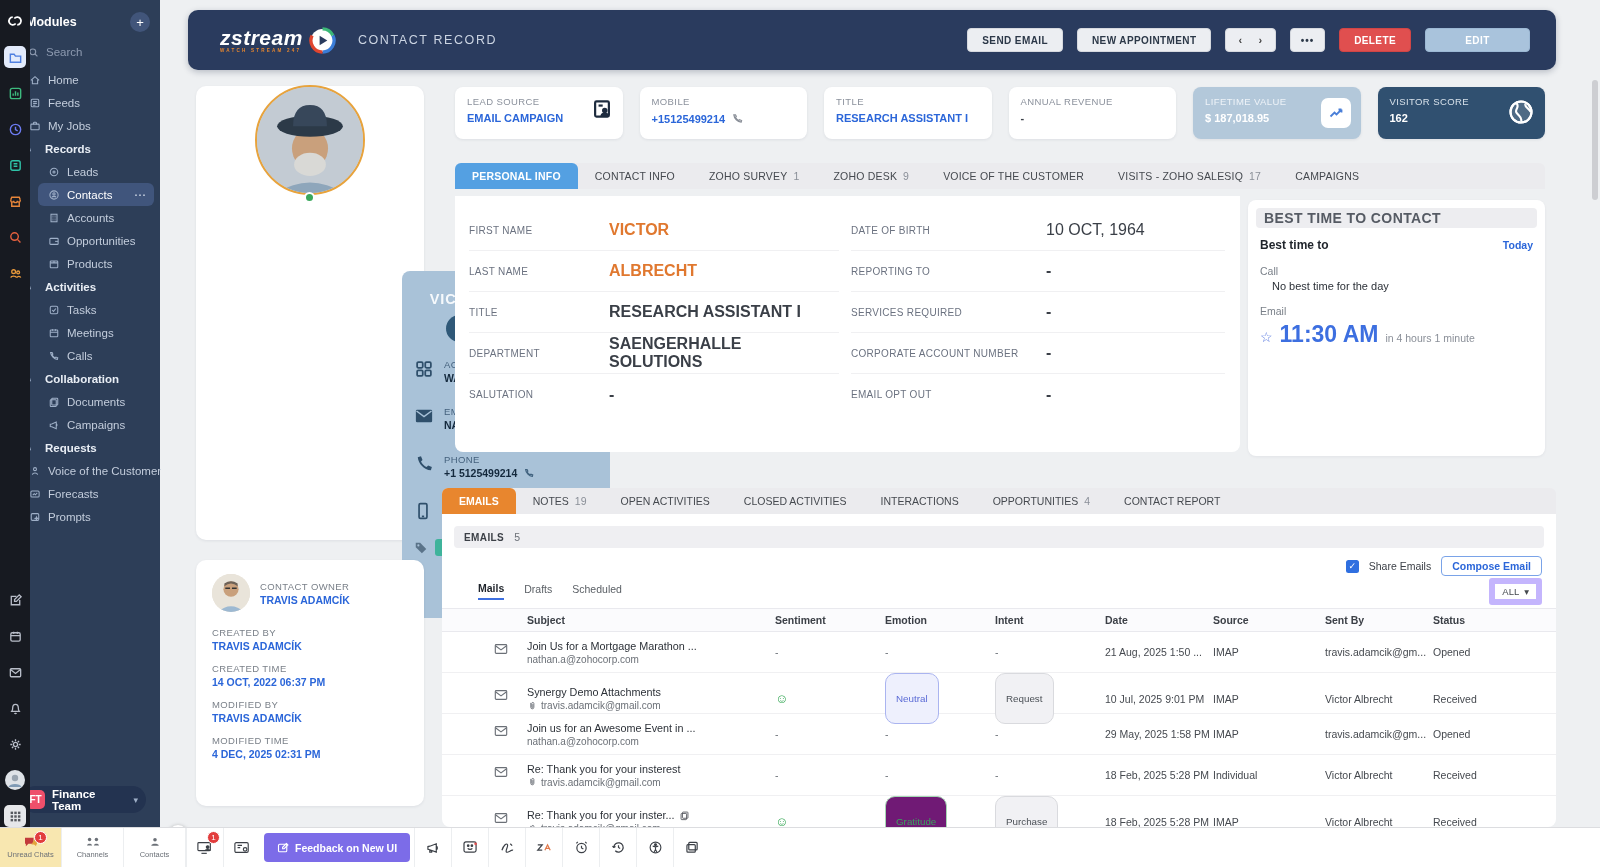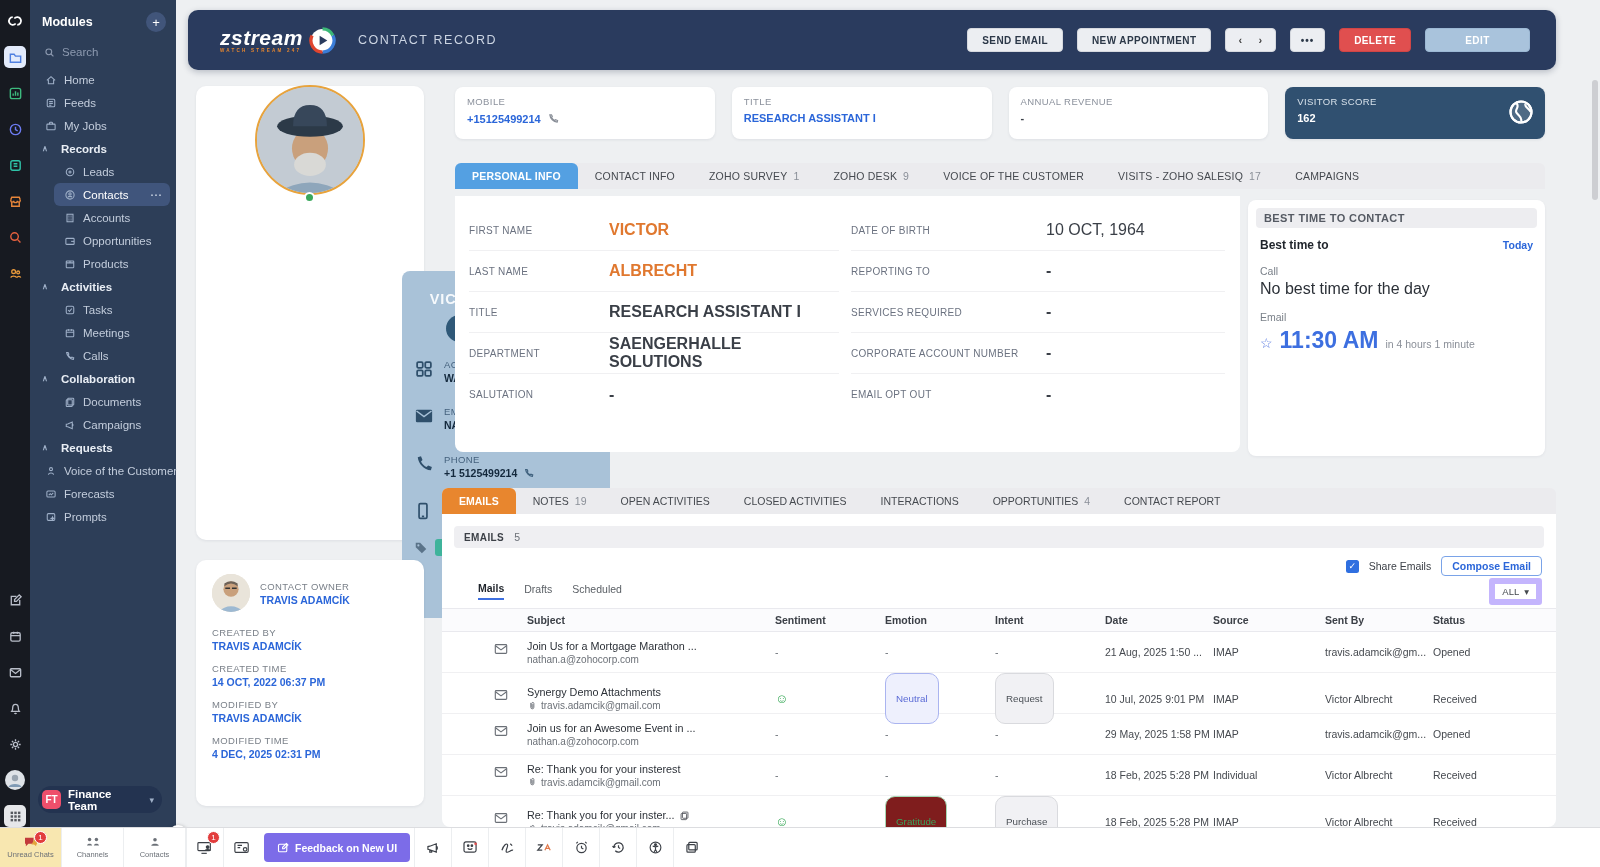--- a/index.html
+++ b/index.html
@@ -9,21 +9,21 @@
   svg { display:block; }
 
   
   .rail { position:absolute; left:0; top:0; width:30px; height:827px; background:#171a21;
     display:flex; flex-direction:column; align-items:center; padding-top:10px; gap:14px; z-index:30; }
   .rail .ric { width:22px; height:22px; display:flex; align-items:center; justify-content:center; border-radius:5px; }
   .rail .ric.active { background:#e3ebfb; }
   .rail .spacer { margin-top:auto; }
 
   
-  .sidebar { position:absolute; left:30px; top:0; width:146px; height:827px; background:#2d3e58;
+  .sidebar { position:absolute; left:14px; top:0; width:146px; height:827px; background:#2d3e58;
     color:#cdd6e4; z-index:25; }
   .sb-head { display:flex; align-items:center; justify-content:space-between; padding:12px 10px 8px 12px; }
   .sb-title { color:#fff; font-size:12.5px; font-weight:bold; }
   .sb-plus { width:20px; height:20px; border-radius:50%; background:#41557a; color:#fff; font-size:13px;
     display:flex; align-items:center; justify-content:center; }
   .sb-search { display:flex; align-items:center; gap:7px; padding:6px 12px 10px 14px; color:#8d9ab0; font-size:11.5px; }
   .sb-list { display:flex; flex-direction:column; }
   .sb-item { height:23px; display:flex; align-items:center; gap:7px; font-size:11.5px; color:#c3cddc;
     padding-left:15px; white-space:nowrap; }
   .sb-item .cnt-ic { flex:0 0 auto; color:#9fb0c8; }
@@ -113,26 +113,26 @@
   .frow { height:41px; display:flex; align-items:center; border-bottom:1px solid #f0f0f2; }
   .frow:last-child { border-bottom:none; }
   .flabel { width:140px; font-size:10px; color:#6b7280; letter-spacing:.3px; flex:0 0 auto; }
   .fvalue { font-size:16px; font-weight:bold; color:#3a3f47; }
   .fvalue.hl { color:#e0782f; }
 
   
   .btpanel { position:absolute; left:1248px; top:200px; width:297px; height:256px; background:#fff;
     border-radius:8px; box-shadow:0 1px 3px rgba(30,40,60,.06); padding:8px; }
   .bt-head { background:#ededf0; border-radius:4px; height:20px; display:flex; align-items:center;
-    padding:0 8px; font-size:11px; color:#555a63; letter-spacing:.4px; font-weight:bold; }
+    padding:0 8px; font-size:14px; color:#555a63; letter-spacing:.4px; font-weight:bold; }
   .bt-row1 { display:flex; justify-content:space-between; align-items:center; margin:10px 4px 0; }
   .bt-title { font-size:12px; font-weight:bold; color:#1f242b; }
   .bt-today { font-size:10.5px; color:#2b66d9; font-weight:bold; }
   .bt-sub { margin:13px 4px 0; font-size:10.5px; color:#7a8089; }
-  .bt-val { margin:3px 4px 0; font-size:16px; color:#2c3138; }
+  .bt-val { margin:3px 16px 0; font-size:11px; color:#2c3138; }
   .bt-time { margin:4px 4px 0; display:flex; align-items:baseline; gap:7px; }
   .bt-star { color:#5b7be0; font-size:14px; }
   .bt-clock { font-size:23px; font-weight:bold; color:#3d6fe0; }
   .bt-note { font-size:10.5px; color:#8a8f98; }
 
   
   .tabstrip2 { position:absolute; left:442px; top:488px; width:1114px; height:26px; background:#ebebee;
     border-radius:6px 6px 0 0; display:flex; align-items:center; }
   .tab2 { height:26px; display:flex; align-items:center; padding:0 17px; font-size:10.5px; color:#45494f; gap:6px; }
   .tab2 .tcount { color:#8a8f98; }
@@ -161,21 +161,21 @@
   .thead .th-subject { padding-left:33px; }
   .trow { height:41px; border-bottom:1px solid #f0f0f2; padding-left:52px; font-size:10.5px; color:#45494f; }
   .subjcell { position:relative; display:flex; flex-direction:column; gap:2px; padding-left:33px; }
   .mailic { position:absolute; left:0; top:2px; color:#6b7077; }
   .subj1 { font-size:10.8px; color:#2c3138; white-space:nowrap; display:flex; gap:5px; align-items:center; }
   .subj2 { font-size:10px; color:#6b7077; display:flex; gap:4px; align-items:center; }
   .dash { color:#6b7077; }
   .senti { color:#2da44e; font-size:13px; }
   .badge { display:inline-block; font-size:9.8px; padding:19px 10px; border-radius:10px; }
   .badge.blue { color:#5b6bd6; border:1px solid #aab4f0; background:#eef0fd; }
-  .badge.green { color:#3aa45c; border:1px solid #a5d8b3; background:#7f1d1d; }
+  .badge.green { color:#3aa45c; border:1px solid #a5d8b3; background:#701a75; }
   .badge.gray { color:#4b5056; border:1px solid #d9dade; background:#f1f1f4; }
 
   
   .bbar { position:absolute; left:0; right:0; bottom:0; height:40px; background:#fff;
     border-top:1px solid #dcdde0; display:flex; align-items:stretch; z-index:50; }
   .btab { width:62px; display:flex; flex-direction:column; align-items:center; justify-content:center;
     gap:2px; font-size:7.5px; color:#6b7077; position:relative; border-right:1px solid #eceef0; }
   .btab.active { background:#f8e7b0; }
   .btab .bicon { color:#555; }
   .bbadge { position:absolute; top:3px; left:34px; min-width:13px; height:13px; background:#e23d3d;
@@ -467,35 +467,56 @@
         <span>›</span>
       </span>
       <button class="hbtn more">•••</button>
       <button class="hbtn delete">DELETE</button>
       <button class="hbtn edit">EDIT</button>
     </div>
   </div>
 
   <div class="cards">
     <div class="card">
+      <div class="clabel">LEAD SOURCE</div>
+      <div class="cvalue">EMAIL CAMPAIGN</div>
+      <span class="cicon">
+          <svg width="22" height="22" viewBox="0 0 16 16" fill="none" stroke="#1d2b3e" stroke-width="1.6">
+            <rect x="3" y="2.5" width="10" height="11" rx="1"></rect>
+            <path d="M5.5 5.5h3"></path>
+            <circle cx="10" cy="9" r="1.2" fill="#1d2b3e"></circle>
+            <path d="M7.8 12.5c.3-1.6 4.1-1.6 4.4 0z" fill="#1d2b3e"></path>
+          </svg>
+        </span>
+    </div>
+    <div class="card">
       <div class="clabel">MOBILE</div>
       <div class="cvalue">
           <span>+15125499214</span>
         <svg width="13" height="13" viewBox="0 0 16 16" fill="none" stroke="#8a8f98" stroke-width="1.5">
             <path d="M3.5 3.5C4 8 8 12 12.5 12.5l.5-2-2.5-1-1 1C8 9.8 6.2 8 5.5 6.5l1-1-1-2z"></path>
           </svg>
         </div>
     </div>
     <div class="card">
       <div class="clabel">TITLE</div>
       <div class="cvalue">RESEARCH ASSISTANT I</div>
     </div>
     <div class="card">
       <div class="clabel">ANNUAL REVENUE</div>
       <div class="cvalue" style="color:#3a3f47;">-</div>
+    </div>
+    <div class="card lt">
+      <div class="clabel">LIFETIME VALUE</div>
+      <div class="cvalue">$ 187,018.95</div>
+      <span class="cicon" style="background:#fff;border-radius:7px;width:30px;height:30px;display:flex;align-items:center;justify-content:center;">
+          <svg width="16" height="16" viewBox="0 0 16 16" fill="none" stroke="#4a7fd8" stroke-width="1.8">
+            <path d="M2.5 11.5L6.5 7.5l2 2 5-5M13.5 4.5h-3M13.5 4.5v3"></path>
+          </svg>
+        </span>
     </div>
     <div class="card dk">
       <div class="clabel">VISITOR SCORE</div>
       <div class="cvalue">162</div>
       <span class="cicon">
           <svg width="28" height="28" viewBox="0 0 16 16" fill="none" stroke="#fff" stroke-width="1.2">
             <circle cx="8" cy="8" r="6" fill="#fff" fill-opacity=".15"></circle>
             <circle cx="8" cy="8" r="6"></circle>
             <path d="M5.5 3c2 2.5-1.5 3.5 0 5.5S9 11 8 13.5M10.5 3.5c-.5 2 2.5 2.5 3 4.5"></path>
           </svg>

